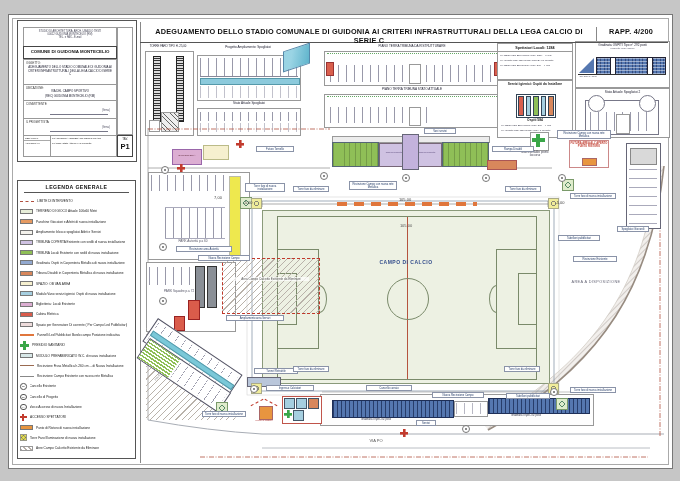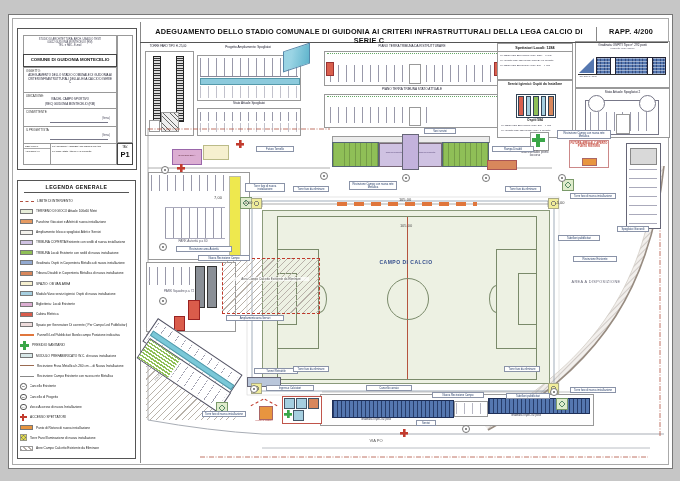--- a/index.html
+++ b/index.html
@@ -99,21 +99,21 @@
   <path d="M262,204 H548 M262,201 v6 M548,201 v6" stroke="#555" stroke-width="0.5"></path>
   <path d="M278,228 H533" stroke="#888" stroke-width="0.5"></path>
 </svg>
 
 <div class="abs" style="left:140px;top:22px;width:528px;height:20px;border-bottom:1px solid #555;z-index:3">
   <div class="titlebar-text abs" style="left:8px;top:5px;width:442px">ADEGUAMENTO DELLO STADIO COMUNALE DI GUIDONIA  AI CRITERI INFRASTRUTTURALI DELLA LEGA CALCIO DI SERIE C</div>
   <div class="titlebar-text abs" style="left:456px;top:5px;width:68px;border-left:0.8px solid #888;height:14px;padding-top:0">RAPP. 4/200</div>
 </div>
 <div class="vline" style="left:140px;top:22px;height:441px"></div>
 
-<div class="bx" style="left:17px;top:28px;width:118px;height:140px;border-width:0.9px;border-color:#555">
+<div class="bx" style="left:17px;top:20px;width:118px;height:140px;border-width:0.9px;border-color:#555">
   <div class="bx thin" style="left:5px;top:6px;width:92px;height:18px">
     <div class="cart-tiny" style="margin-top:2px">STUDIO DI ARCHITETTURA: ARCH. UBALDO TESTI</div>
     <div class="cart-tiny">00012 GUIDONIA MONTECELIO (RM)</div>
     <div class="cart-tiny">TEL. e FAX - E-mail</div>
   </div>
   <div class="bx" style="left:5px;top:25px;width:92px;height:11px;border-color:#444">
     <div class="comune" style="padding-top:2px">COMUNE DI GUIDONIA MONTECELIO</div>
   </div>
   <div class="bx thin" style="left:5px;top:38px;width:92px;height:24px">
     <span class="cart-label">OGGETTO:</span>

